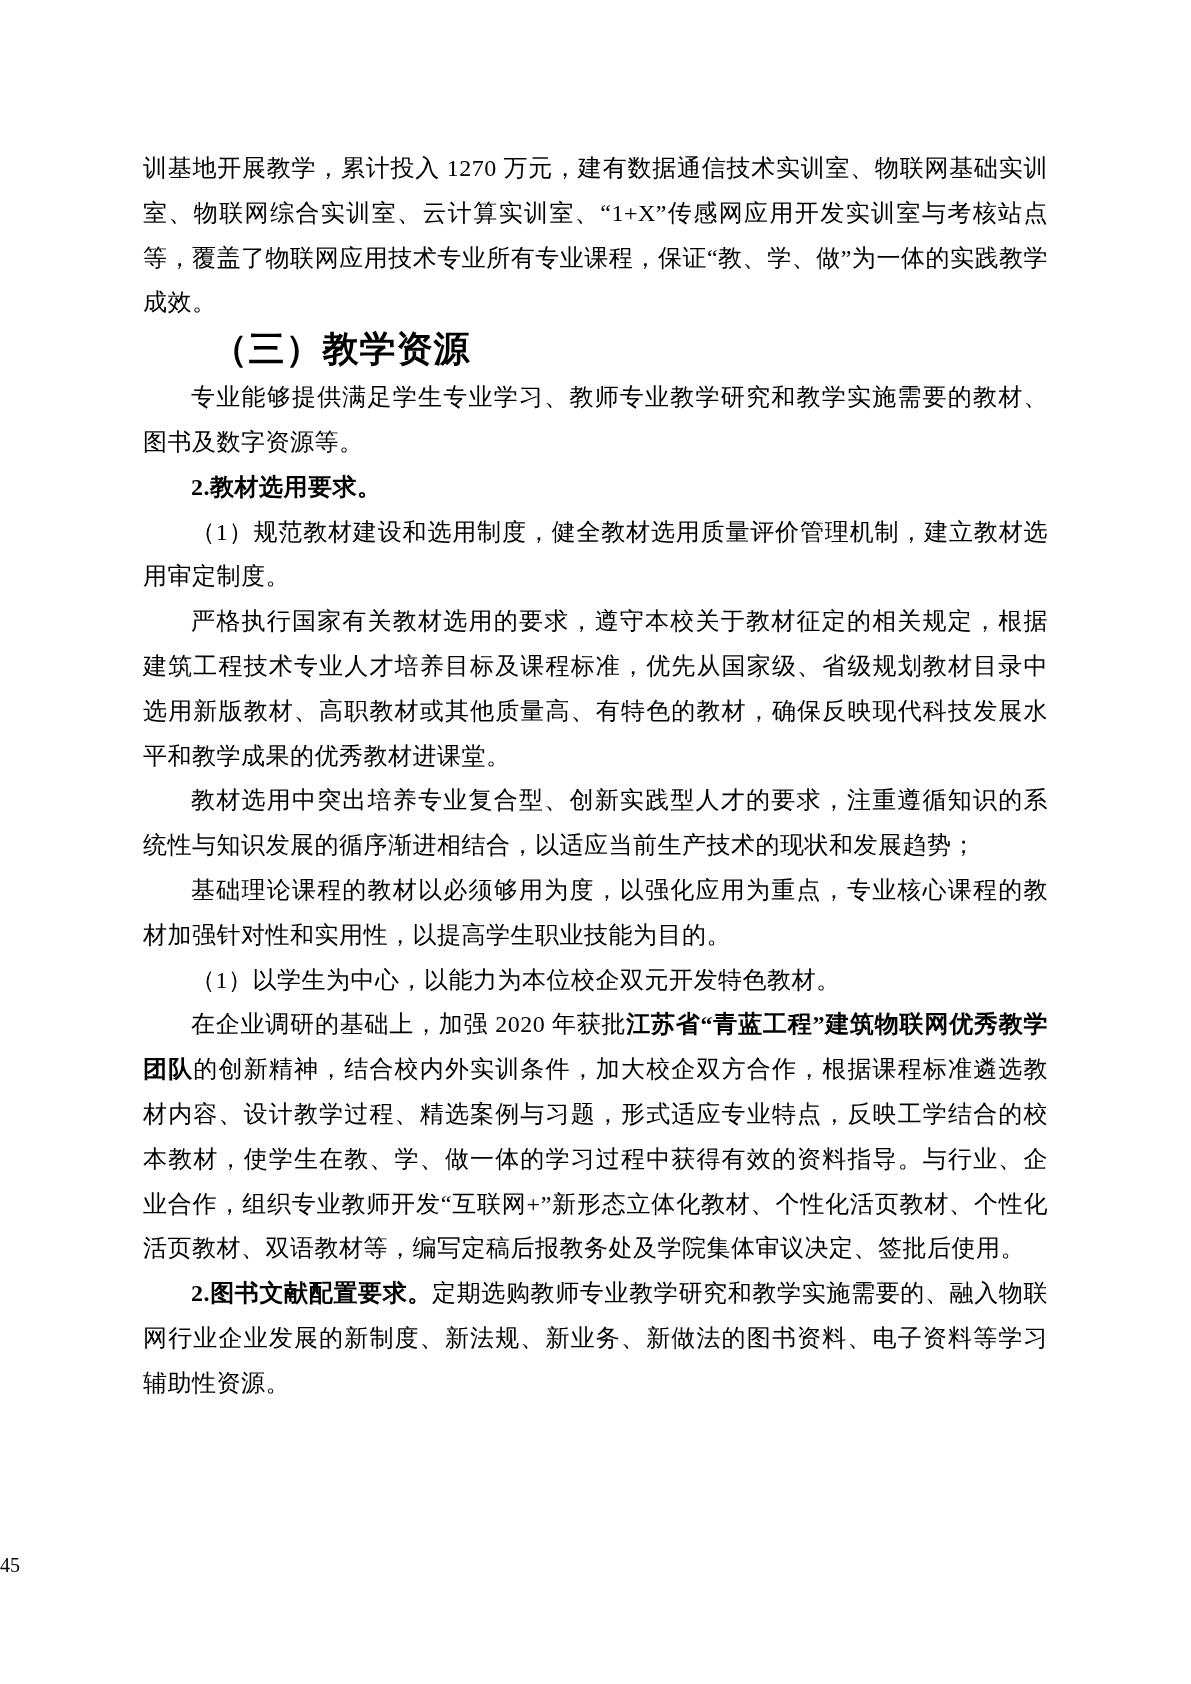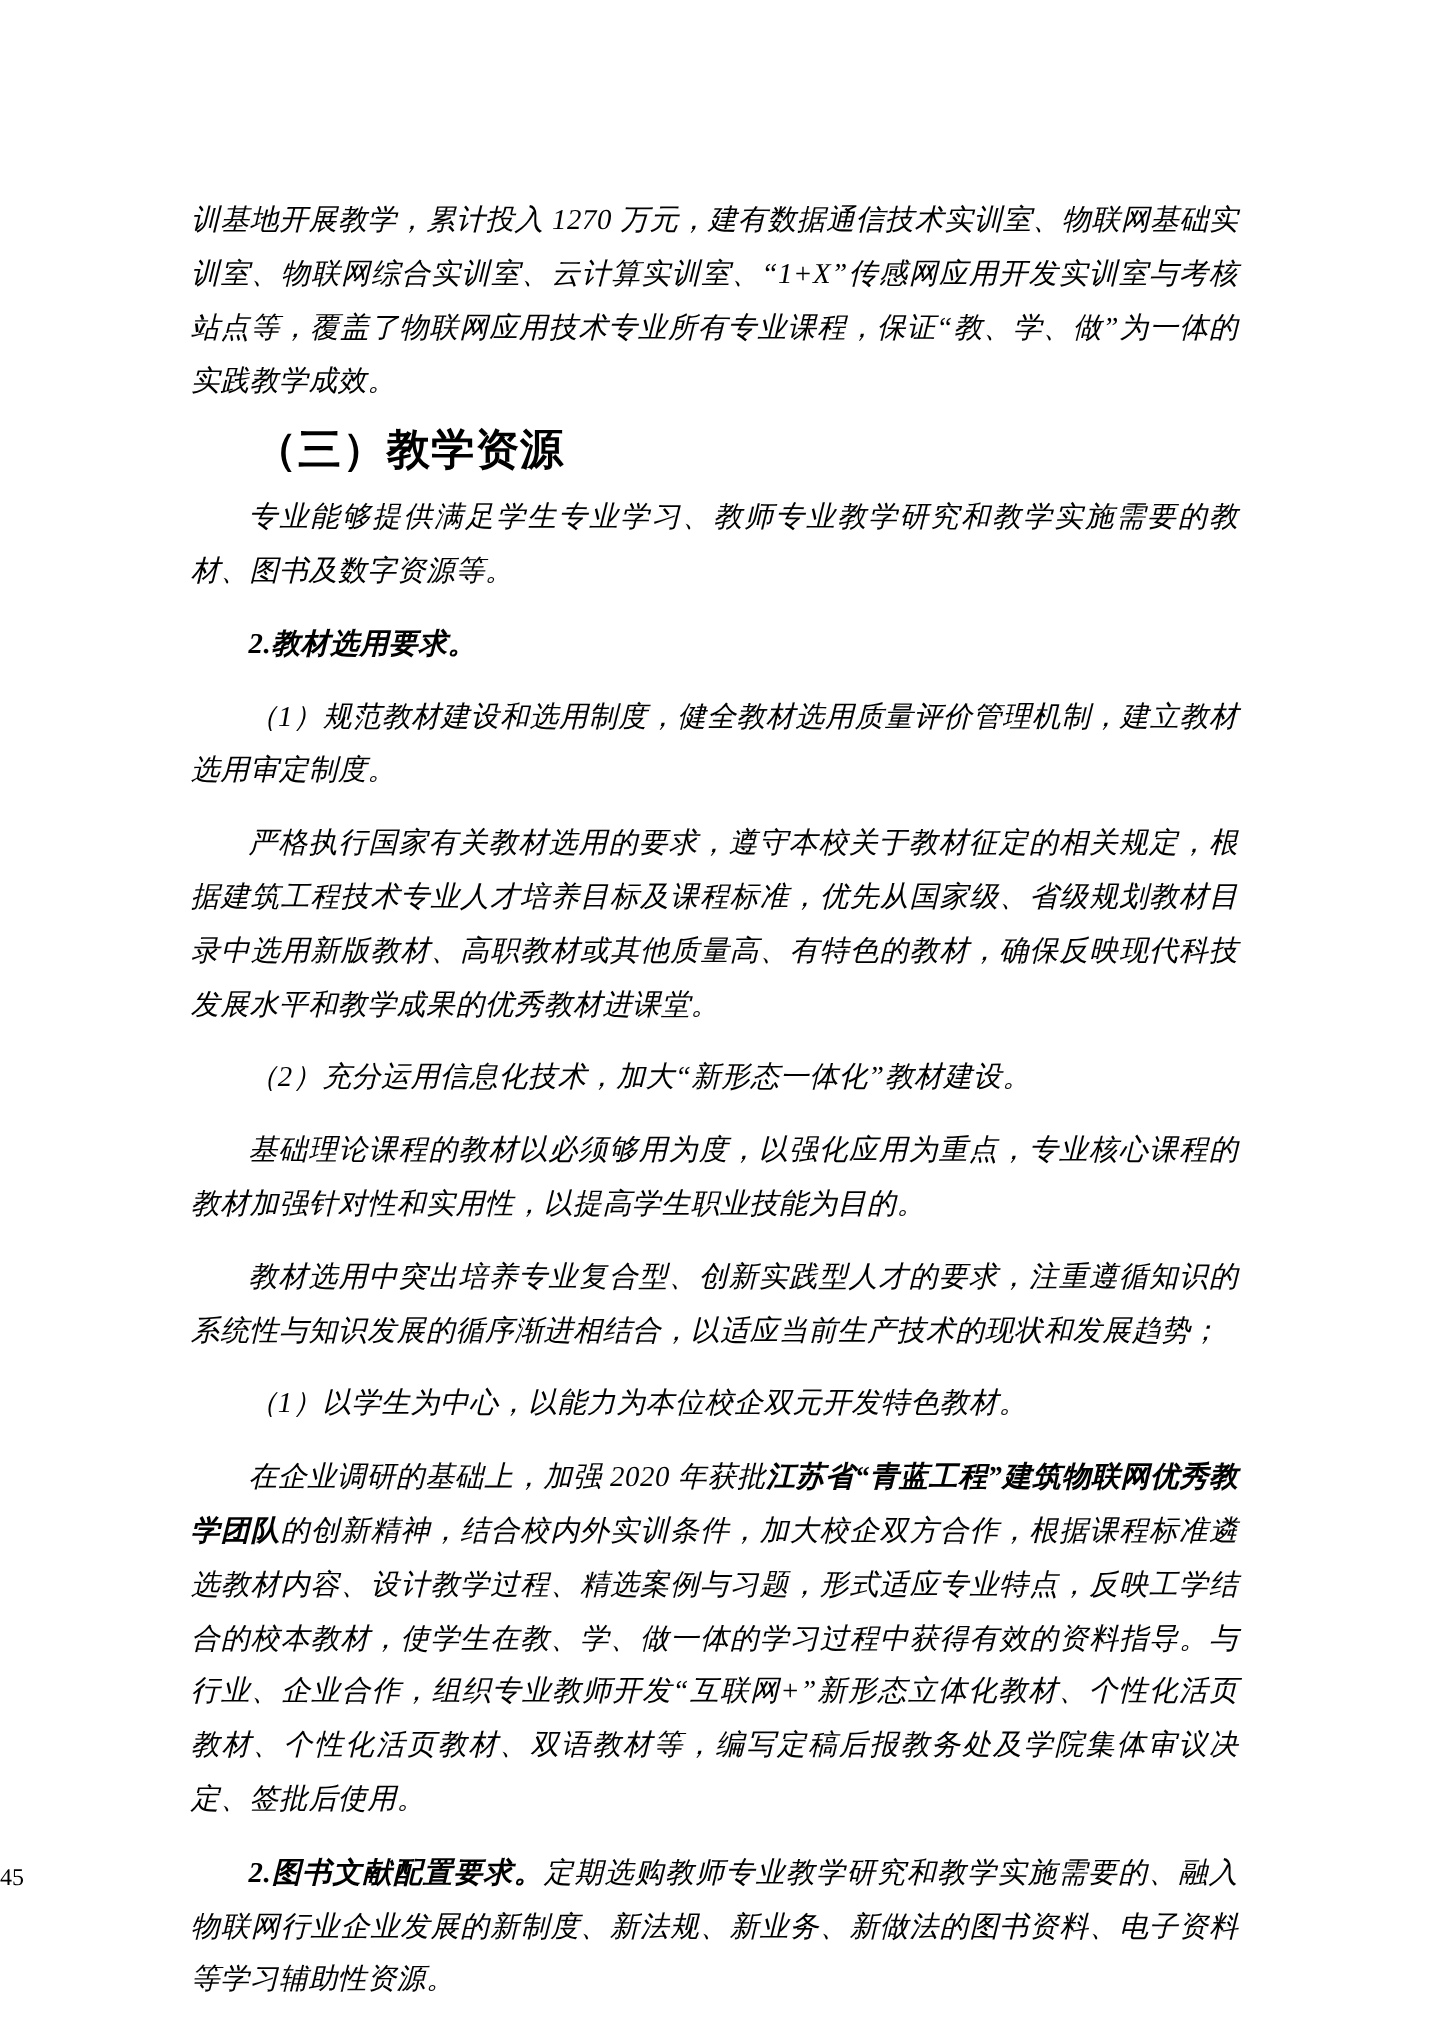--- a/index.html
+++ b/index.html
@@ -20,24 +20,23 @@
     left: 143px;
     top: 146px;
     width: 905px;
     font-family: "Liberation Serif", "DejaVu Serif", serif;
     font-size: 24px;
     line-height: 44.8px;
     text-align: justify;
     letter-spacing: 0.5px;
   }
   .content p {
-    margin: 16px;
+    margin: 0;
     padding: 0;
     text-indent: 2em;
-    font-style: italic;
   }
   .content p.no-indent {
     text-indent: 0;
   }
   .section-heading {
     font-family: "Liberation Sans", "DejaVu Sans", sans-serif;
     font-weight: bold;
     font-size: 36px;
     line-height: 36px;
     margin: 6px 0 8px 0;
@@ -70,25 +69,24 @@
     <div class="section-heading">（三）教学资源</div>
 
     <p>专业能够提供满足学生专业学习、教师专业教学研究和教学实施需要的教材、图书及数字资源等。</p>
 
     <p class="bold">2.教材选用要求。</p>
 
     <p>（1）规范教材建设和选用制度，健全教材选用质量评价管理机制，建立教材选用审定制度。</p>
 
     <p>严格执行国家有关教材选用的要求，遵守本校关于教材征定的相关规定，根据建筑工程技术专业人才培养目标及课程标准，优先从国家级、省级规划教材目录中选用新版教材、高职教材或其他质量高、有特色的教材，确保反映现代科技发展水平和教学成果的优秀教材进课堂。</p>
 
-    <p>（2）充分运用信息化技术，加大“新形态一体化”教材建设。</p>
+
+    <p>教材选用中突出培养专业复合型、创新实践型人才的要求，注重遵循知识的系统性与知识发展的循序渐进相结合，以适应当前生产技术的现状和发展趋势；</p>
 
     <p>基础理论课程的教材以必须够用为度，以强化应用为重点，专业核心课程的教材加强针对性和实用性，以提高学生职业技能为目的。</p>
-
-    <p>教材选用中突出培养专业复合型、创新实践型人才的要求，注重遵循知识的系统性与知识发展的循序渐进相结合，以适应当前生产技术的现状和发展趋势；</p>
 
 
     <p>（1）以学生为中心，以能力为本位校企双元开发特色教材。</p>
 
     <p>
       <span>在企业调研的基础上，加强 2020 年获批</span><span class="bold">江苏省“青蓝工程”建筑物联网优秀教学团队</span><span>的创新精神，结合校内外实训条件，加大校企双方合作，根据课程标准遴选教材内容、设计教学过程、精选案例与习题，形式适应专业特点，反映工学结合的校本教材，使学生在教、学、做一体的学习过程中获得有效的资料指导。与行业、企业合作，组织专业教师开发“互联网+”新形态立体化教材、个性化活页教材、个性化活页教材、双语教材等，编写定稿后报教务处及学院集体审议决定、签批后使用。</span>
     </p>
 
     <p>
       <span class="bold">2.图书文献配置要求。</span><span>定期选购教师专业教学研究和教学实施需要的、融入物联网行业企业发展的新制度、新法规、新业务、新做法的图书资料、电子资料等学习辅助性资源。</span>

